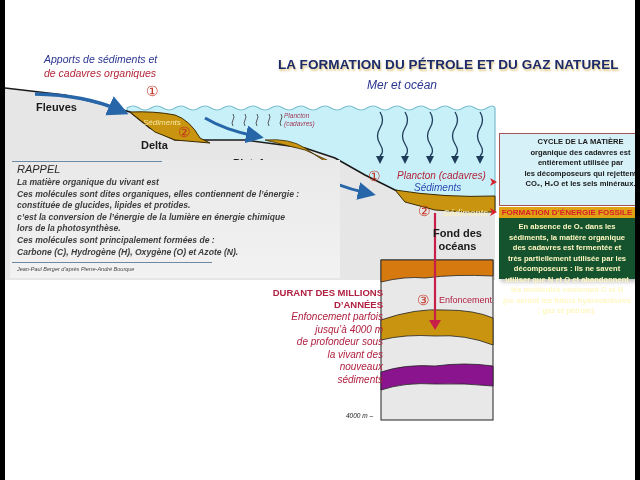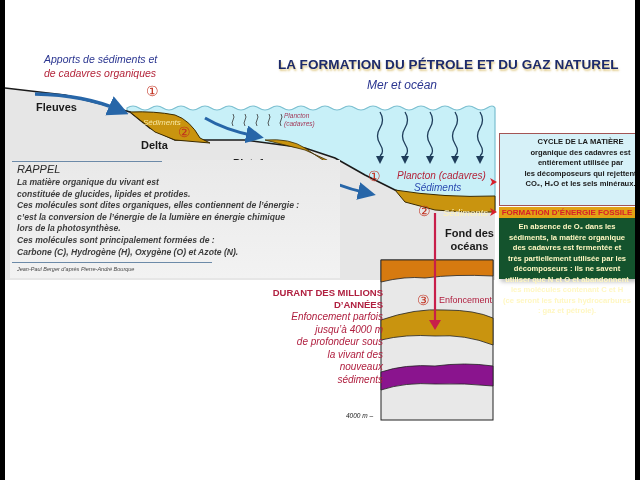--- a/index.html
+++ b/index.html
@@ -21,21 +21,21 @@
       text-shadow: 1px 2px 2px rgba(200,160,40,0.55);
     }
     .apports { left: 29px; top: 52px; font-size: 10.5px; font-style: italic; line-height: 14px; margin-left: 10px; }
     .apports .l1 { color: #2a3590; display: block; }
     .apports .l2 { color: #b3243a; display: block; }
     .mer { left: 362px; top: 78px; font-size: 12px; font-style: italic; color: #2a3590; }
     .lbl-bold { font-weight: bold; color: #1a1a1a; font-size: 11px; }
     .fleuves { left: 31px; top: 101px; }
     .delta { left: 136px; top: 139px; }
     .plateforme { left: 224px; top: 157px; text-align: center; line-height: 13px; }
-    .fond { left: 440px; top: 227px; text-align: center; line-height: 13px; }
+    .fond { left: 428px; top: 227px; text-align: center; line-height: 13px; }
     .circle-num { color: #c2301f; font-size: 14px; }
     .sed-small { color: #f7e7a0; font-size: 8px; font-style: italic; }
     .plancton-small { color: #a33a5a; font-size: 6.5px; font-style: italic; line-height: 8px; }
     .plancton-big { left: 392px; top: 170px; font-size: 10px; font-style: italic; color: #b3243a; }
     .sed-blue { left: 409px; top: 182px; font-size: 10px; font-style: italic; color: #2a4ab0; }
     .sed-yellow { left: 438px; top: 207px; font-size: 9.5px; font-style: italic; color: #fff3b8; }
     .rappel {
       left: 5px; top: 160px; width: 330px; height: 118px;
       background: linear-gradient(180deg, #e9e9e9 0%, #f2f2f2 100%);
     }
@@ -157,22 +157,22 @@
   </div>
   <div class="abs plancton-big">Plancton (cadavres)</div>
   <div class="abs sed-blue">Sédiments</div>
   <div class="abs sed-yellow">Sédiments</div>
 
   <div class="abs rappel">
     <div class="rappel-line" style="left:2px;top:1px;width:150px;"></div>
     <div class="rappel-title">RAPPEL</div>
     <div class="rappel-body">
       <div>La matière organique du vivant est</div>
+      <div>Ces molécules sont dites organiques, elles contiennent de l’énergie :</div>
       <div>constituée de glucides, lipides et protides.</div>
-      <div>Ces molécules sont dites organiques, elles contiennent de l’énergie :</div>
       <div>c’est la conversion de l’énergie de la lumière en énergie chimique</div>
       <div>lors de la photosynthèse.</div>
       <div>Ces molécules sont principalement formées de :</div>
       <div>Carbone (C), Hydrogène (H), Oxygène (O) et Azote (N).</div>
     </div>
     <div class="rappel-line" style="left:2px;top:102px;width:200px;"></div>
     <div class="credit">Jean-Paul Berger d’après Pierre-André Bourque</div>
   </div>
 
   <div class="abs box-cycle">

